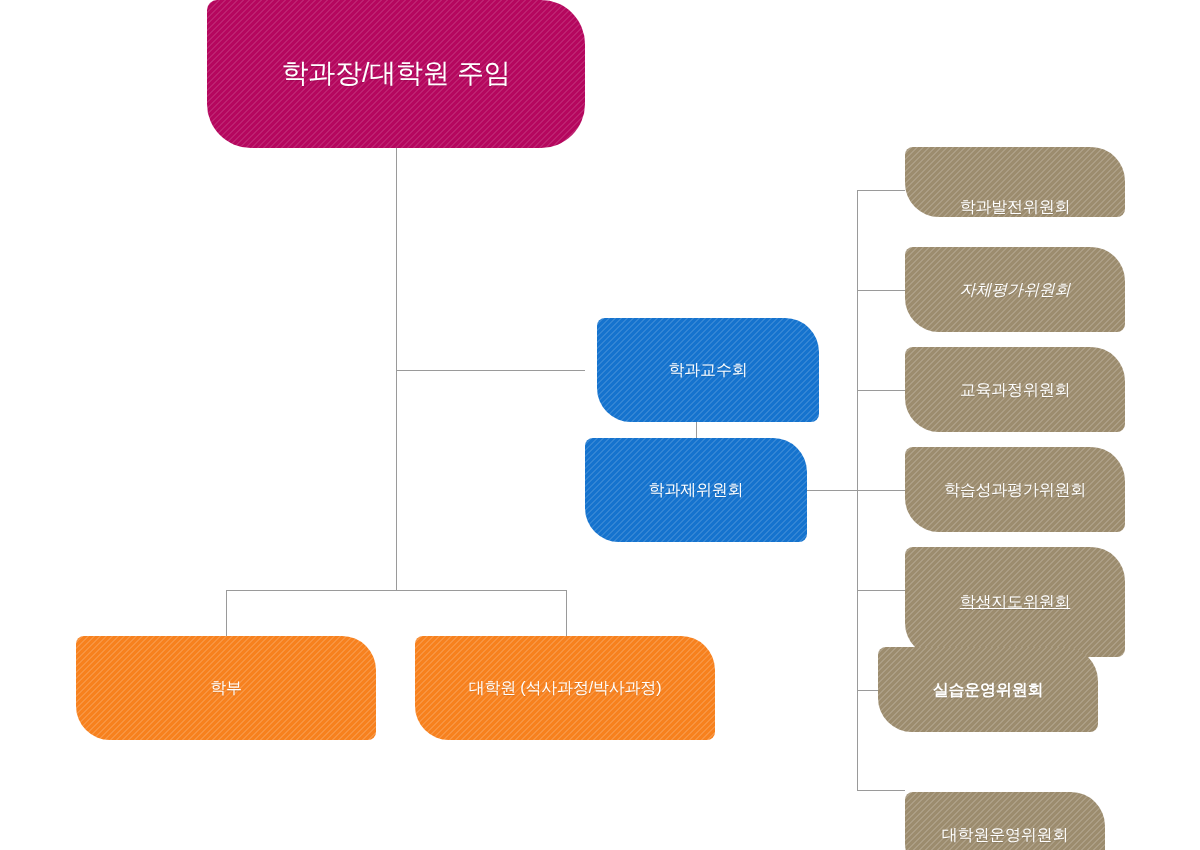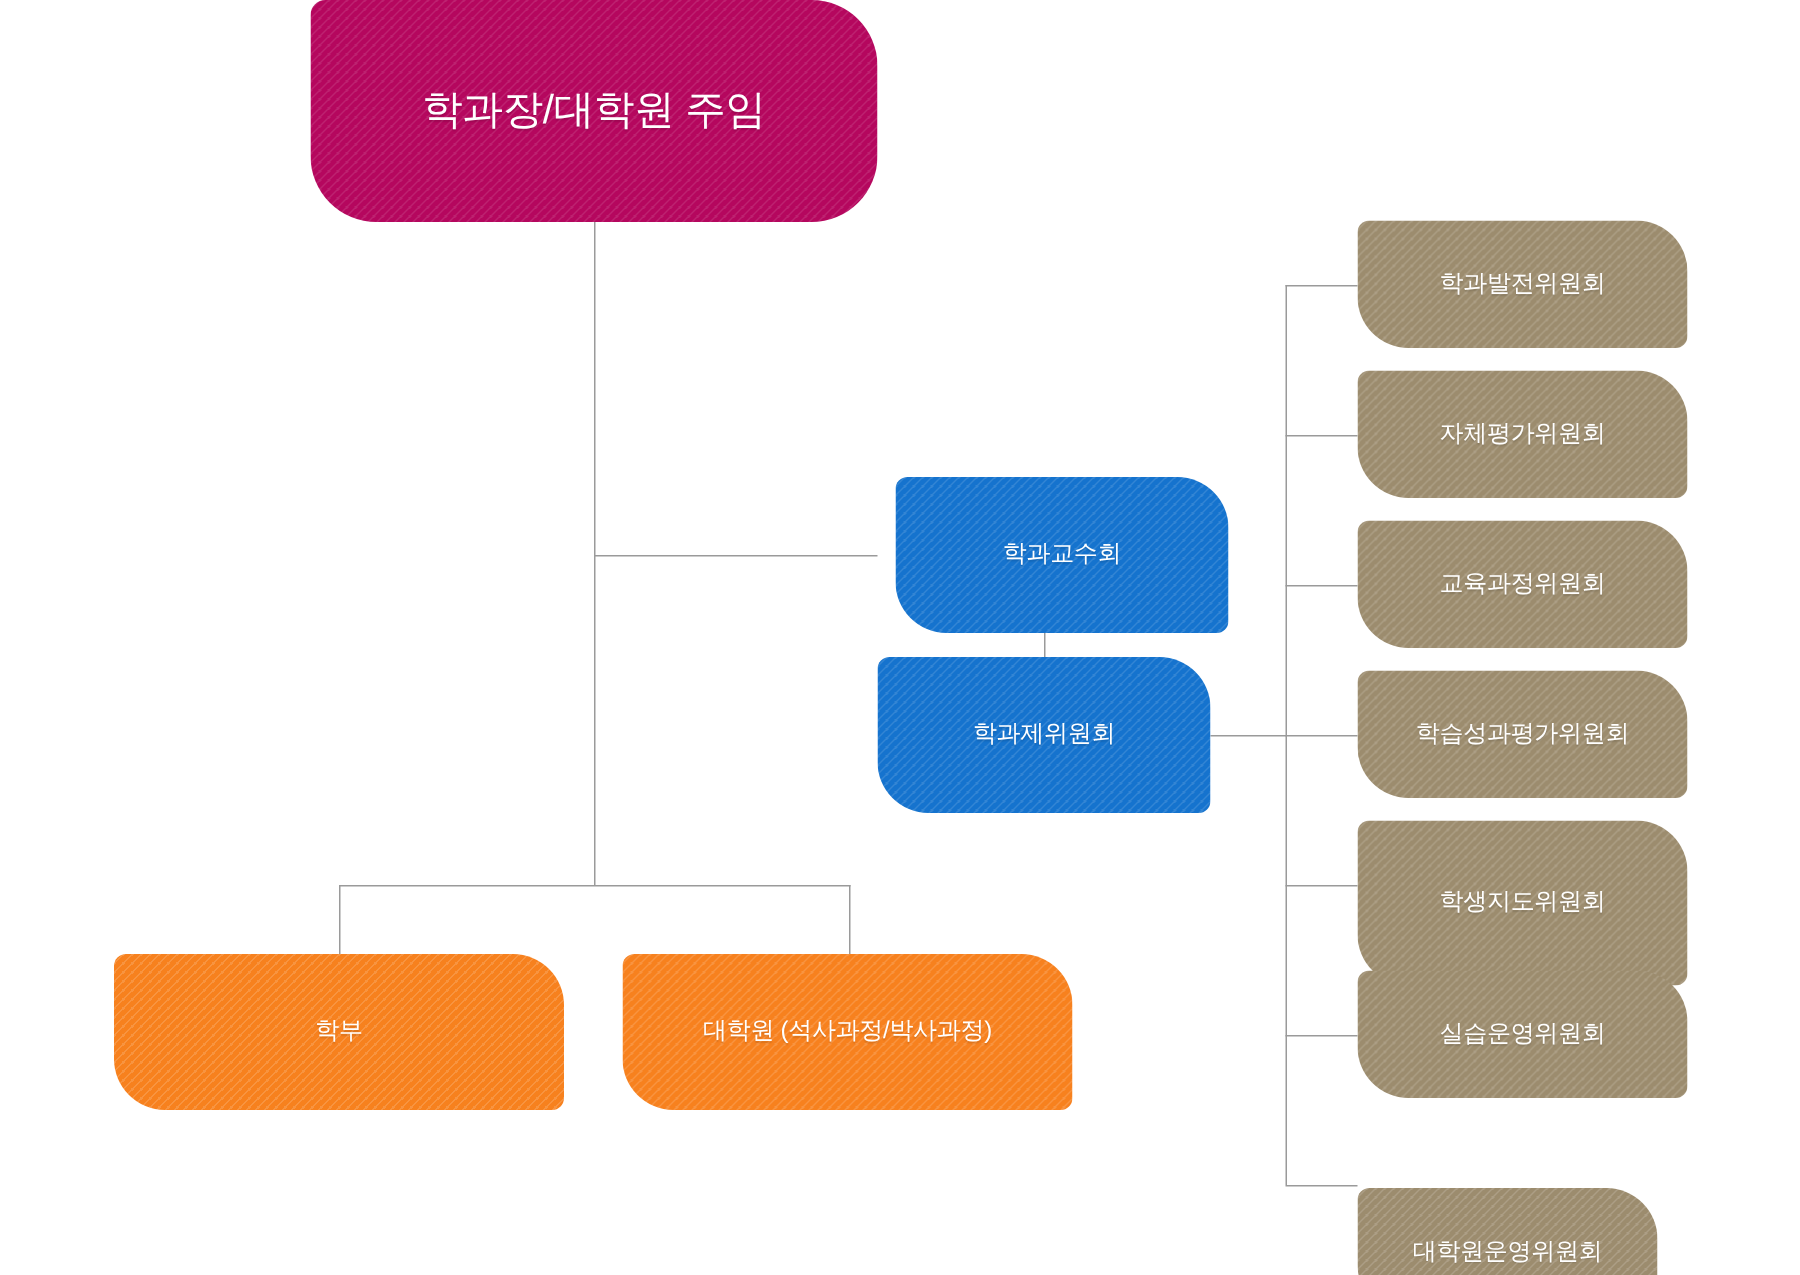--- a/index.html
+++ b/index.html
@@ -133,35 +133,35 @@
     <span class="label">학과제위원회</span>
   </div>
 
   <div class="node node--program" style="left:415px; top:636px; width:300px; height:104px;">
     <span class="label">대학원 (석사과정/박사과정)</span>
   </div>
   <div class="node node--program" style="left:76px; top:636px; width:300px; height:104px;">
     <span class="label">학부</span>
   </div>
 
-  <div class="node node--committee" style="left:905px; top:147px; width:220px; height:85px;">
+  <div class="node node--committee" style="left:905px; top:147px; width:220px; height:70px;align-items:flex-end;">
     <span class="label">학과발전위원회</span>
   </div>
-  <div class="node node--committee" style="left:905px; top:247px; width:220px; height:85px;">
+  <div class="node node--committee" style="left:905px; top:247px; width:220px; height:85px;font-style:italic;">
     <span class="label">자체평가위원회</span>
   </div>
   <div class="node node--committee" style="left:905px; top:347px; width:220px; height:85px;align-items:center;">
     <span class="label">교육과정위원회</span>
   </div>
   <div class="node node--committee" style="left:905px; top:447px; width:220px; height:85px;">
     <span class="label">학습성과평가위원회</span>
   </div>
-  <div class="node node--committee" style="left:905px; top:547px; width:220px; height:110px;">
+  <div class="node node--committee" style="left:905px; top:547px; width:220px; height:110px;text-decoration:underline;">
     <span class="label">학생지도위원회</span>
   </div>
-  <div class="node node--committee" style="left:905px; top:647px; width:220px; height:85px;">
+  <div class="node node--committee" style="left:878px; top:647px; width:220px; height:85px;font-weight:bold;">
     <span class="label">실습운영위원회</span>
   </div>
   <div class="node node--committee" style="left:905px; top:747px; width:200px; height:85px;margin-top:45px;">
     <span class="label">대학원운영위원회</span>
   </div>
 
 </div>
 
 </body></html>

